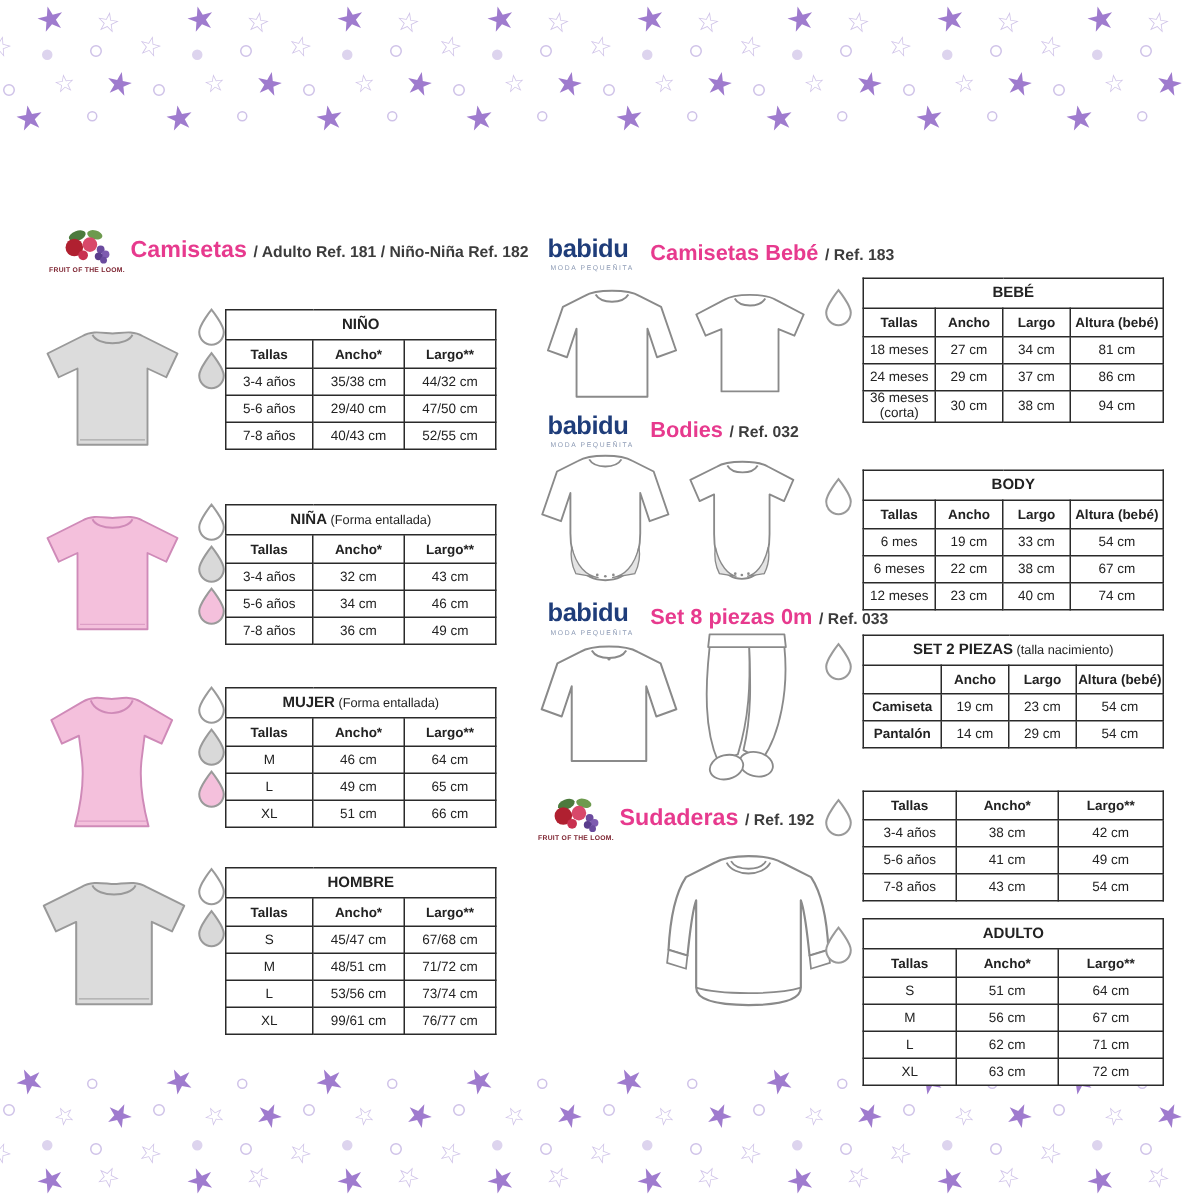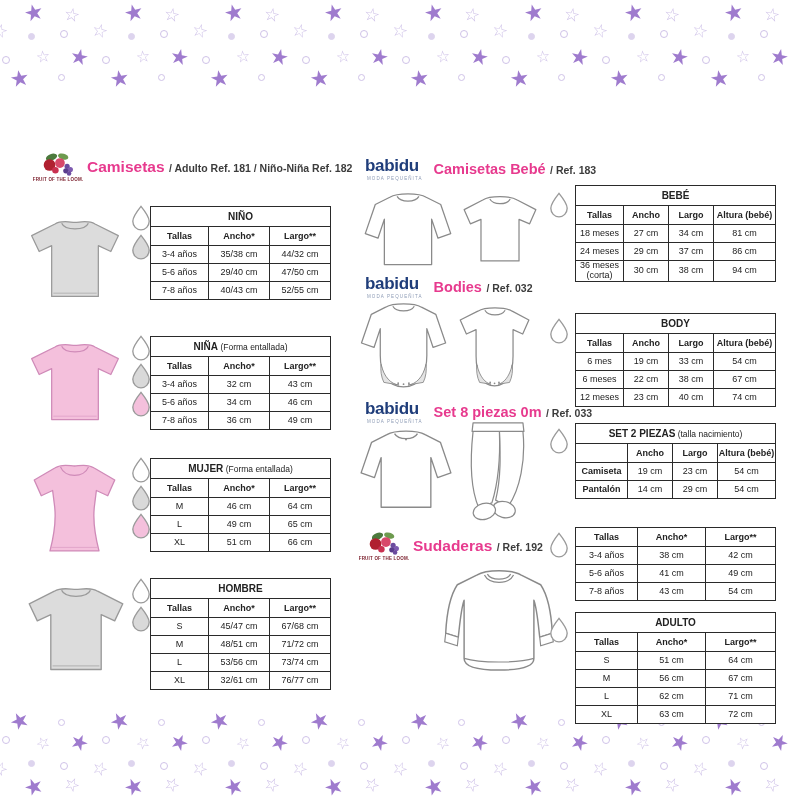--- a/index.html
+++ b/index.html
@@ -420,21 +420,21 @@
             <td class="t-cell">48/51 cm</td>
             <td class="t-cell">71/72 cm</td>
           </tr>
           <tr>
             <td class="t-cell">L</td>
             <td class="t-cell">53/56 cm</td>
             <td class="t-cell">73/74 cm</td>
           </tr>
           <tr>
             <td class="t-cell">XL</td>
-            <td class="t-cell">32/61 cm</td>
+            <td class="t-cell">99/61 cm</td>
             <td class="t-cell">76/77 cm</td>
           </tr>
         </tbody>
       </table>
     </div>
 
   <div class="sec-header" style="left:365px;top:156px;">
     <div class="babidu">
       <div class="babidu-text">babidu</div>
       <div class="babidu-tag">moda pequeñita</div>

